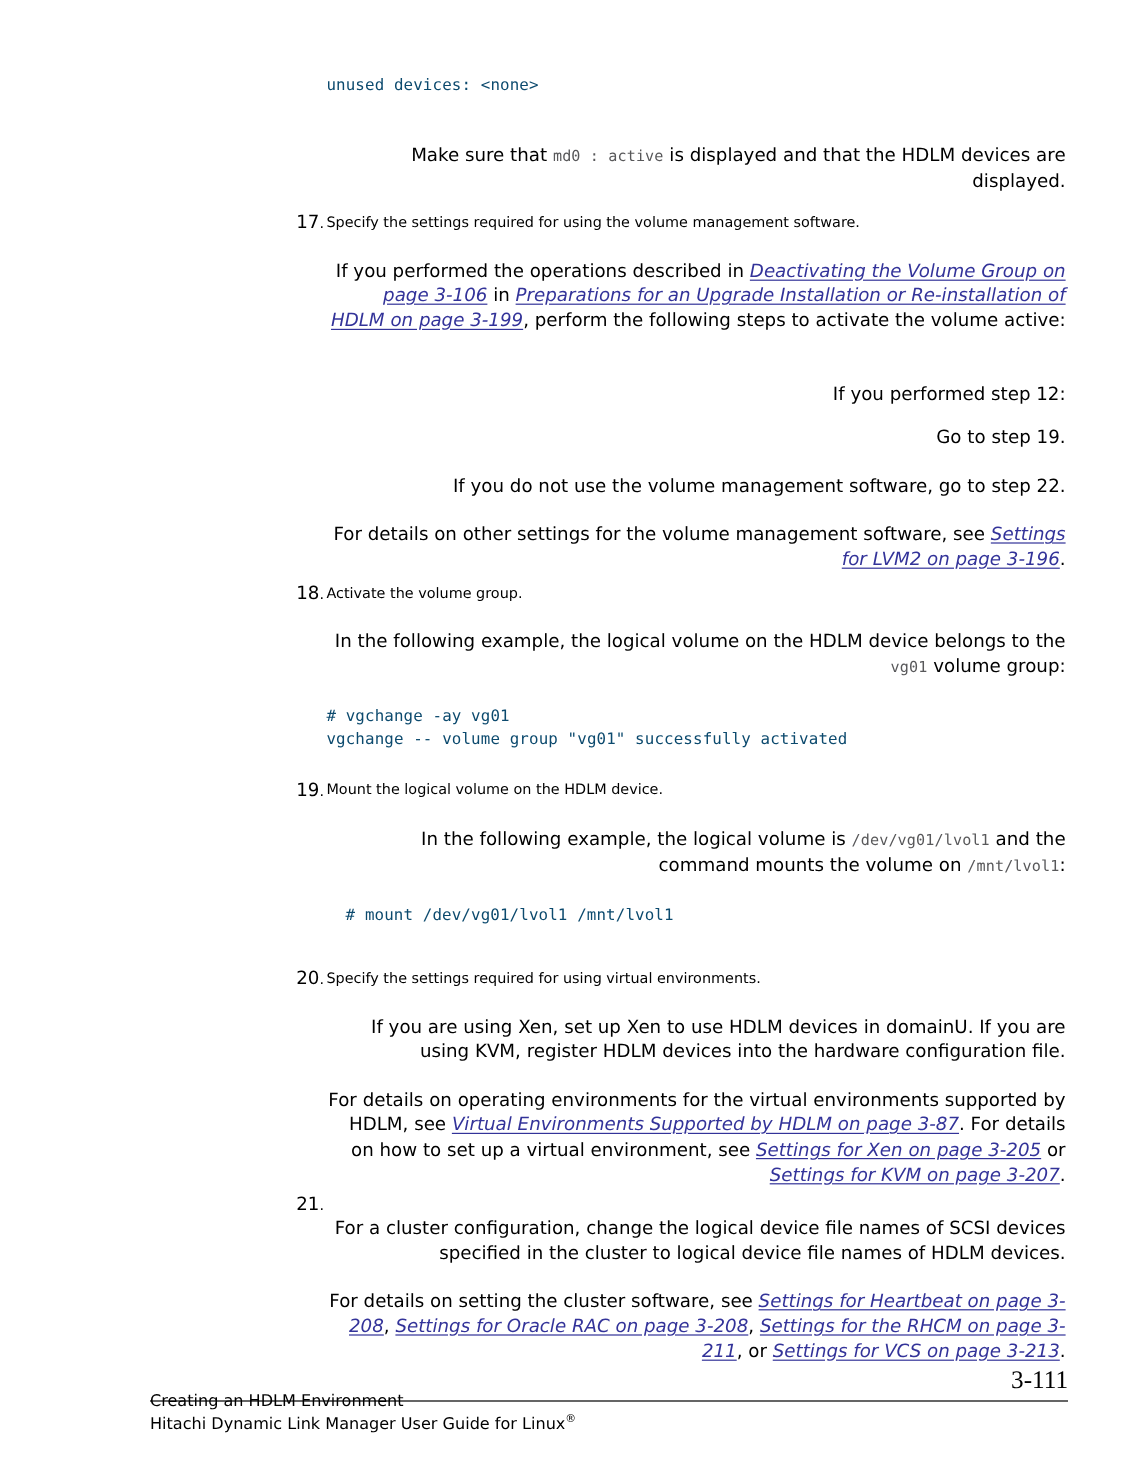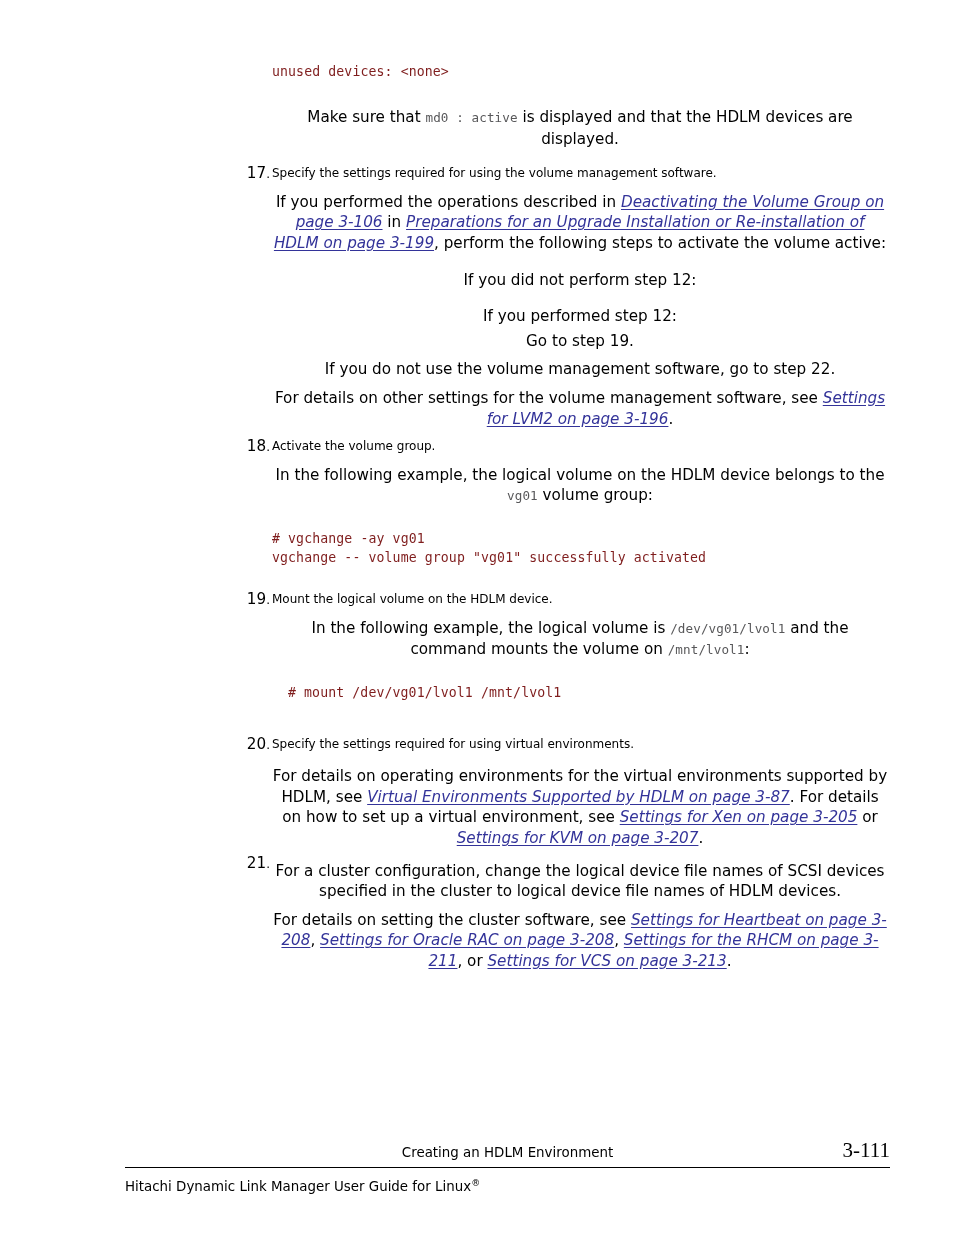--- a/index.html
+++ b/index.html
@@ -24,40 +24,40 @@
     left: 240px;
     top: 62px;
     width: 648px;
   }
 
   
   .code {
     font-family: "DejaVu Sans Mono", monospace;
     font-size: 13.2px;
     line-height: 19px;
-    color: #7f1d1d;
+    color: #0c4a6e;
     white-space: pre;
     margin: 0 0 0 32px;
     letter-spacing: 0.1px;
   }
 
   
   .mono {
     font-family: "DejaVu Sans Mono", monospace;
     font-size: 12.6px;
     color: #58585a;
     letter-spacing: 0.1px;
   }
 
   
   .para {
     font-size: 15.2px;
     line-height: 20.6px;
-    margin: 4px 0 0 32px;
-    text-align: center;
+    margin: 16px 0 0 32px;
+    text-align: right;
   }
 
   
   .item {
     position: relative;
     margin: 0;
     padding: 0;
   }
   .item-num {
     position: absolute;
@@ -110,22 +110,21 @@
   }
   .footer-top {
     position: relative;
     height: 24px;
     font-size: 13.4px;
   }
   .footer-chapter {
     position: absolute;
     left: 0;
     right: 0;
-    top: 0;
-    text-align: center;
+    top: 16px;
     font-size: 13.4px;
     line-height: 20px;
   }
   .footer-pageno {
     position: absolute;
     right: 0;
     top: -6px;
     font-size: 21px;
     line-height: 26px;
     text-align: center;
@@ -163,21 +162,20 @@
 
     <div class="gap-14"></div>
 
     <div class="item">
       <div class="item-num"><span>17</span><span class="dot">.</span></div>
       <div class="item-body">
         <div class="para-lead">Specify the settings required for using the volume management software.</div>
         <div class="gap-4"></div>
         <div class="para"><span>If you performed the operations described in </span><a class="xref" href="#">Deactivating the Volume Group on page 3-106</a><span> in </span><a class="xref" href="#">Preparations for an Upgrade Installation or Re-installation of HDLM on page 3-199</a><span>, perform the following steps to activate the volume active:</span></div>
         <div class="gap-12"></div>
-        <div class="para">If you did not perform step 12:</div>
         <div class="gap-12"></div>
         <div class="para">If you performed step 12:</div>
         <div class="para sub">Go to step 19.</div>
         <div class="gap-4"></div>
         <div class="para">If you do not use the volume management software, go to step 22.</div>
         <div class="gap-4"></div>
         <div class="para"><span>For details on other settings for the volume management software, see </span><a class="xref" href="#">Settings for LVM2 on page 3-196</a><span>.</span></div>
       </div>
     </div>
 
@@ -209,20 +207,21 @@
     </div>
 
     <div class="gap-22"></div>
     <div class="gap-10"></div>
 
     <div class="item">
       <div class="item-num"><span>20</span><span class="dot">.</span></div>
       <div class="item-body">
         <div class="para-lead">Specify the settings required for using virtual environments.</div>
         <div class="gap-4"></div>
+        <div class="para">If you are using Xen, set up Xen to use HDLM devices in domainU. If you are using KVM, register HDLM devices into the hardware configuration file.</div>
         <div class="gap-4"></div>
         <div class="para"><span>For details on operating environments for the virtual environments supported by HDLM, see </span><a class="xref" href="#">Virtual Environments Supported by HDLM on page 3-87</a><span>. For details on how to set up a virtual environment, see </span><a class="xref" href="#">Settings for Xen on page 3-205</a><span> or </span><a class="xref" href="#">Settings for KVM on page 3-207</a><span>.</span></div>
       </div>
     </div>
 
     <div class="gap-4"></div>
 
     <div class="item">
       <div class="item-num"><span>21</span><span class="dot">.</span></div>
       <div class="item-body">

